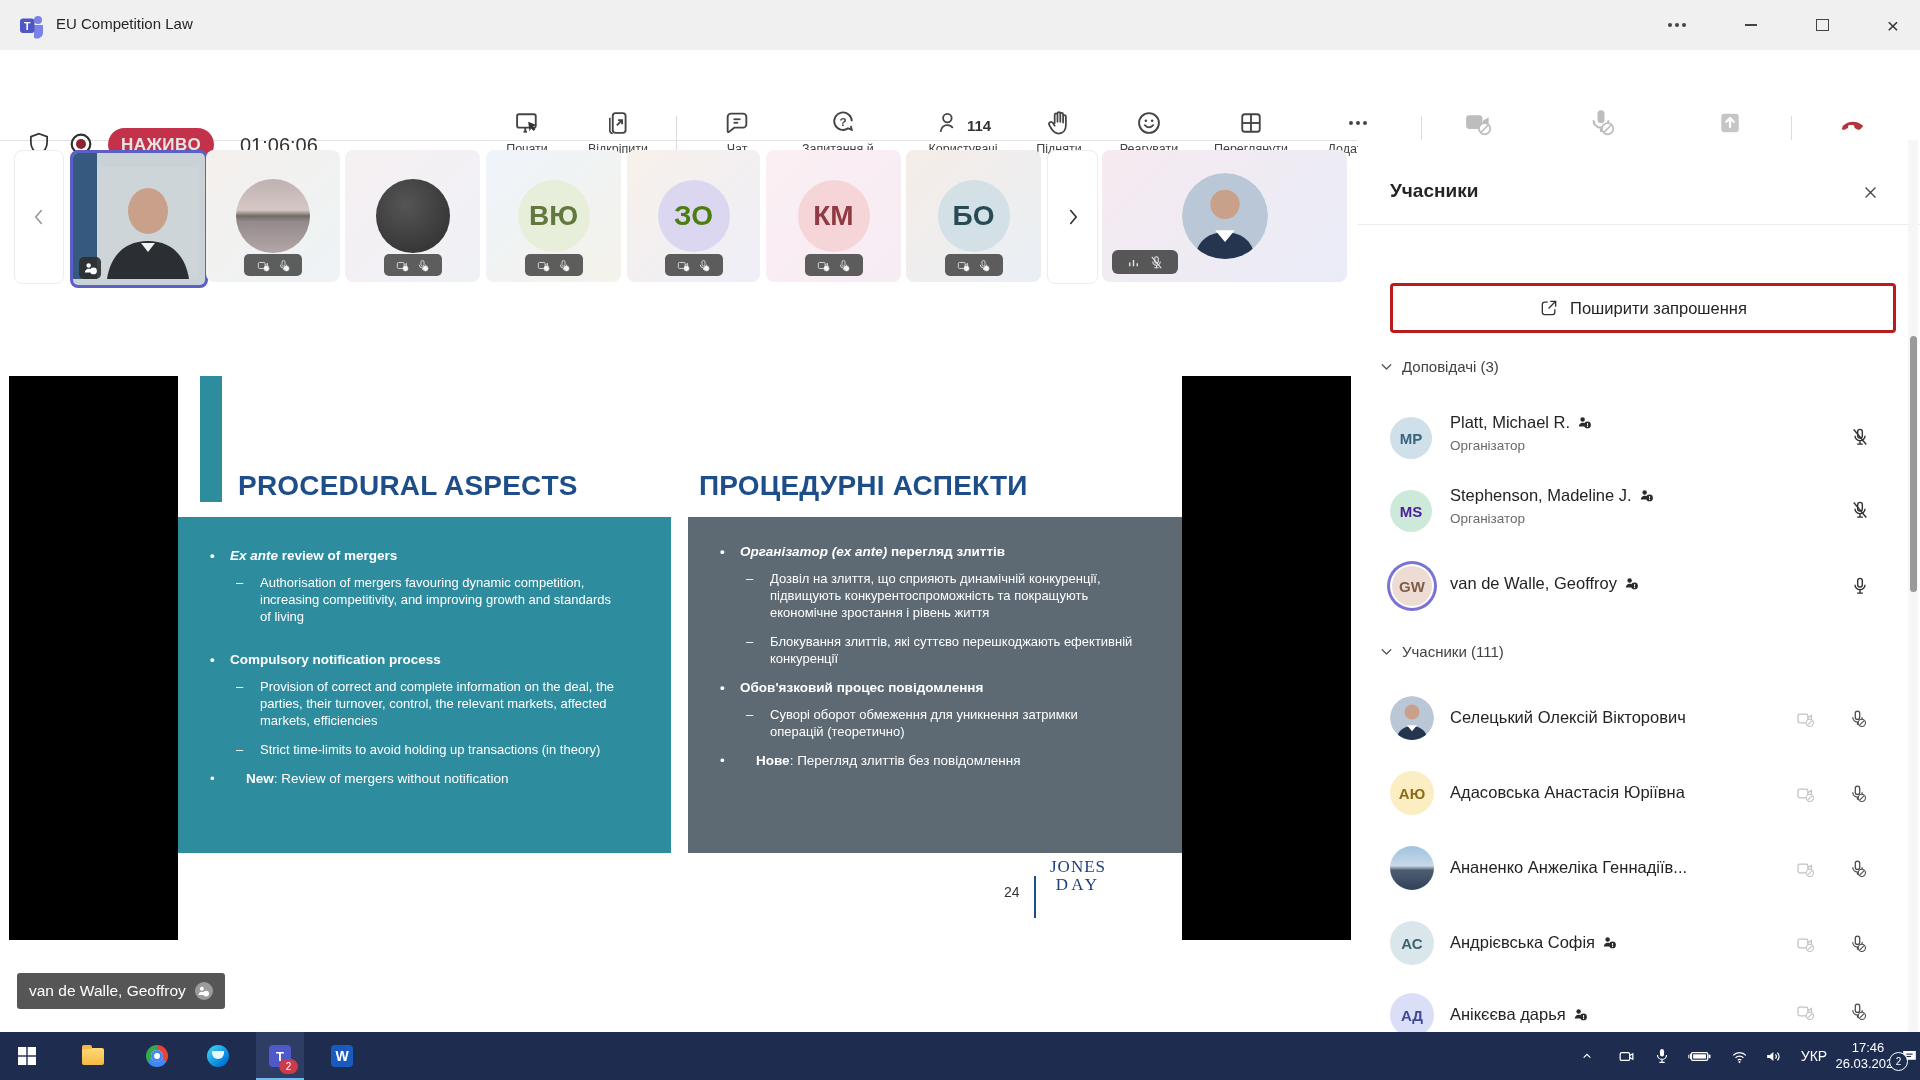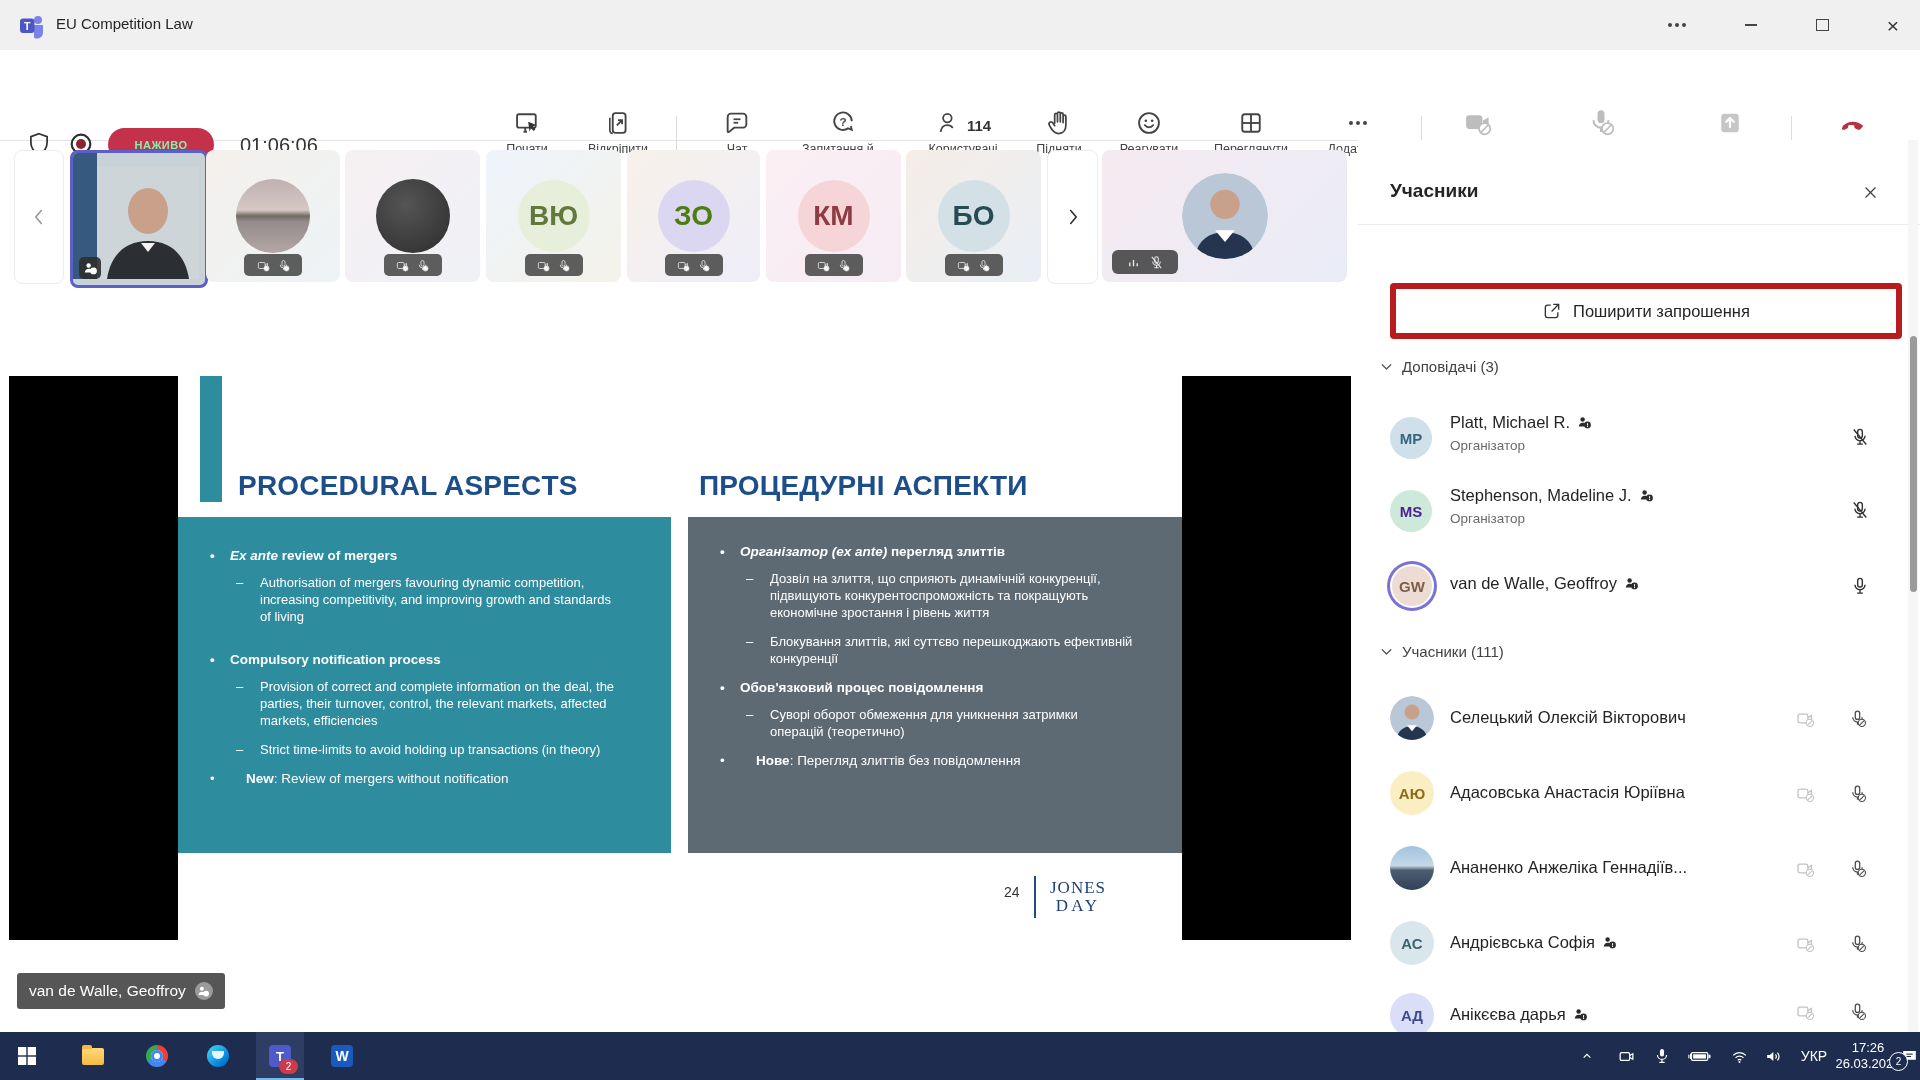--- a/index.html
+++ b/index.html
@@ -11,22 +11,22 @@
   .titlebar{position:absolute;left:0;top:0;width:1920px;height:50px;background:#f0f0f0;}
   .titlebar .apptitle{position:absolute;left:56px;top:15px;font-size:15px;color:#252525;}
   .winbtn{position:absolute;top:0;width:58px;height:50px;display:flex;align-items:center;justify-content:center;cursor:default;}
   .dot3{width:4px;height:4px;border-radius:50%;background:#444;box-shadow:-7px 0 0 #444,7px 0 0 #444;}
   .minbar{width:12px;height:2px;background:#444;}
   .maxbox{width:11px;height:10px;border:1.5px solid #444;}
   .xglyph{font-size:21px;color:#333;line-height:1;}
 
   
   .meetingbar{position:absolute;left:0;top:50px;width:1920px;height:90px;background:#fff;border-bottom:1px solid #e3e3e3;}
-  .livepill{position:absolute;left:108px;top:78px;width:106px;height:33px;border-radius:17px;background:#c4314b;color:#86efac;
-    font-size:11px;font-weight:bold;display:flex;align-items:center;justify-content:center;letter-spacing:.5px;}
+  .livepill{position:absolute;left:108px;top:78px;width:106px;height:33px;border-radius:17px;background:#c4314b;color:#e5e5e5;
+    font-size:17px;font-weight:bold;display:flex;align-items:center;justify-content:center;letter-spacing:.5px;}
   .timer{position:absolute;left:240px;top:84px;font-size:20px;color:#333;}
   .tb{position:absolute;top:57px;width:90px;text-align:center;cursor:default;}
   .tb .ic{height:30px;display:flex;align-items:flex-end;justify-content:center;}
   .tb .lbl{margin-top:5px;font-size:12.5px;color:#424242;white-space:nowrap;}
   .tb.dis .lbl{color:#a8a8a8;}
   .pplrow{display:flex;align-items:flex-end;gap:5px;justify-content:center;}
   .cnt{font-size:15px;font-weight:bold;color:#333;padding-bottom:3px;}
   .tabline{position:absolute;top:136px;height:3px;width:84px;background:#5b5fc7;border-radius:2px;}
   .vdiv{position:absolute;top:66px;width:1px;height:58px;background:#dcdcdc;}
   .chev{position:absolute;top:84px;}
@@ -53,35 +53,35 @@
   .mb{position:relative;padding-left:26px;font-size:13.5px;font-weight:bold;line-height:1.3;margin-bottom:9px;}
   .mb::before{content:"•";position:absolute;left:6px;}
   .mb .it{font-style:italic;}
   .mb.mixed{font-weight:normal;}
   .mb.mixed .bld{font-weight:bold;padding-left:16px;}
   .sb{position:relative;padding-left:56px;font-size:13px;line-height:1.32;margin-bottom:12px;}
   .sb::before{content:"–";position:absolute;left:32px;}
   .gap{height:14px;}
   .pageno{position:absolute;left:826px;top:508px;font-size:14px;color:#333;}
   .flogo-div{position:absolute;left:856px;top:500px;width:2px;height:42px;background:#1d4e89;}
-  .flogo{position:absolute;left:872px;top:503px;font-family:"Liberation Serif",serif;color:#1d3f7a;text-align:center;line-height:1.05;}
+  .flogo{position:absolute;left:872px;top:482px;font-family:"Liberation Serif",serif;color:#1d3f7a;text-align:center;line-height:1.05;}
   .flogo .l1{font-size:17px;letter-spacing:1px;}
   .flogo .l2{font-size:17px;letter-spacing:3px;}
 
   
   .namelabel{position:absolute;left:17px;top:973px;height:36px;background:rgba(72,72,72,.92);border-radius:3px;color:#fff;
     display:flex;align-items:center;gap:9px;padding:0 12px;font-size:15.5px;}
   .qbadge{width:18px;height:18px;border-radius:50%;background:#9b9b9b;display:flex;align-items:center;justify-content:center;}
 
   
   .panel{position:absolute;left:1358px;top:140px;width:562px;height:892px;background:#fff;}
   .ptitle{position:absolute;left:32px;top:40px;font-size:19px;font-weight:bold;color:#242424;}
   .pclose{position:absolute;left:498px;top:38px;width:28px;height:28px;display:flex;align-items:center;justify-content:center;}
   .pdivider{position:absolute;left:0;top:84px;width:562px;height:1px;background:#ececec;}
-  .invitebtn{position:absolute;left:32px;top:143px;width:500px;height:44px;border:6px solid #b91c1c;border-radius:4px;background:#fff;
+  .invitebtn{position:absolute;left:32px;top:143px;width:500px;height:44px;border:3px solid #b91c1c;border-radius:4px;background:#fff;
     display:flex;align-items:center;justify-content:center;gap:11px;font-size:16.5px;color:#242424;cursor:default;}
   .sechdr{position:absolute;left:44px;font-size:15px;color:#424242;}
   .secchev{position:absolute;left:20px;}
   .avatar{position:absolute;border-radius:50%;display:flex;align-items:center;justify-content:center;font-weight:bold;}
   .pname{position:absolute;left:92px;font-size:16.5px;color:#242424;white-space:nowrap;display:flex;align-items:center;gap:7px;}
   .prole{position:absolute;left:92px;font-size:13.5px;color:#6b6b6b;}
   .rowic{position:absolute;}
   .ring{box-shadow:0 0 0 2px #fff,0 0 0 5px #7a72d4;}
   .scrolltrack{position:absolute;left:550px;top:0;width:10px;height:892px;background:#f6f6f6;}
   .scrollthumb{position:absolute;left:1.5px;top:196px;width:7px;height:256px;border-radius:4px;background:#9a9a9a;}
@@ -714,21 +714,21 @@
   </div>
   <div class="tray" style="left:1756px;width:34px">
     <svg width="19" height="19" viewBox="0 0 24 24">
         <path d="M4 10v4h3.4l4.4 3.8V6.2L7.4 10z" fill="#fff"></path>
         <path d="M14.5 9.3a4.2 4.2 0 0 1 0 5.4M17 7a8 8 0 0 1 0 10" fill="none" stroke="#fff" stroke-width="1.5"></path>
       </svg>
   </div>
   <div class="tray lang" style="left:1792px;width:44px">УКР</div>
   <div class="tray clock" style="left:1832px;width:72px">
     <div>
-        <div>17:26</div>
+        <div>17:46</div>
         <div>26.03.2026</div>
       </div>
   </div>
   <div class="tray" style="left:1898px;width:22px">
     <svg width="19" height="19" viewBox="0 0 24 24">
         <path d="M4 5h16v11h-10l-4 3.4V16H4z" fill="#fff"></path>
         <line x1="8" y1="9" x2="16" y2="9" stroke="#1d2c4f" stroke-width="1.4"></line>
         <line x1="8" y1="12" x2="14" y2="12" stroke="#1d2c4f" stroke-width="1.4"></line>
       </svg>
     <div class="notifbadge">2</div>

